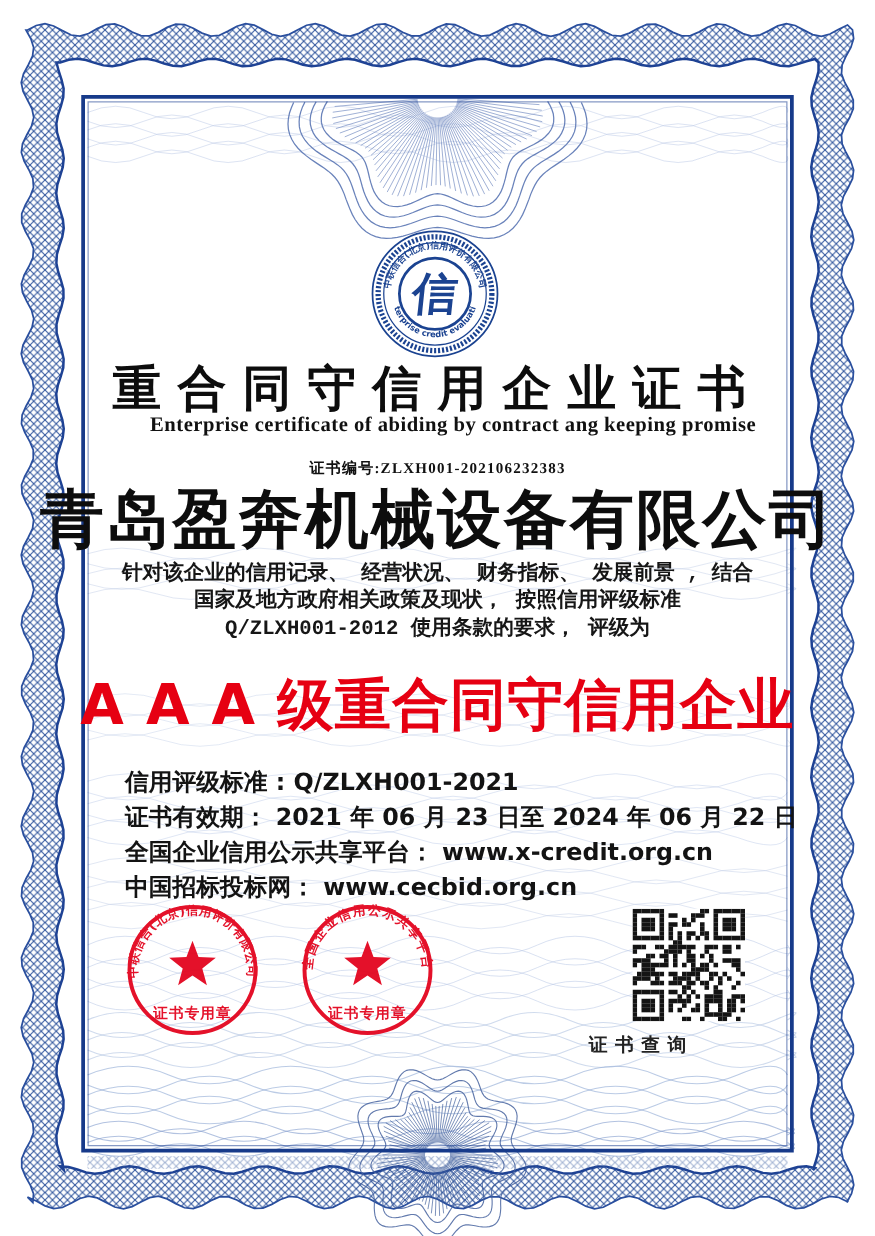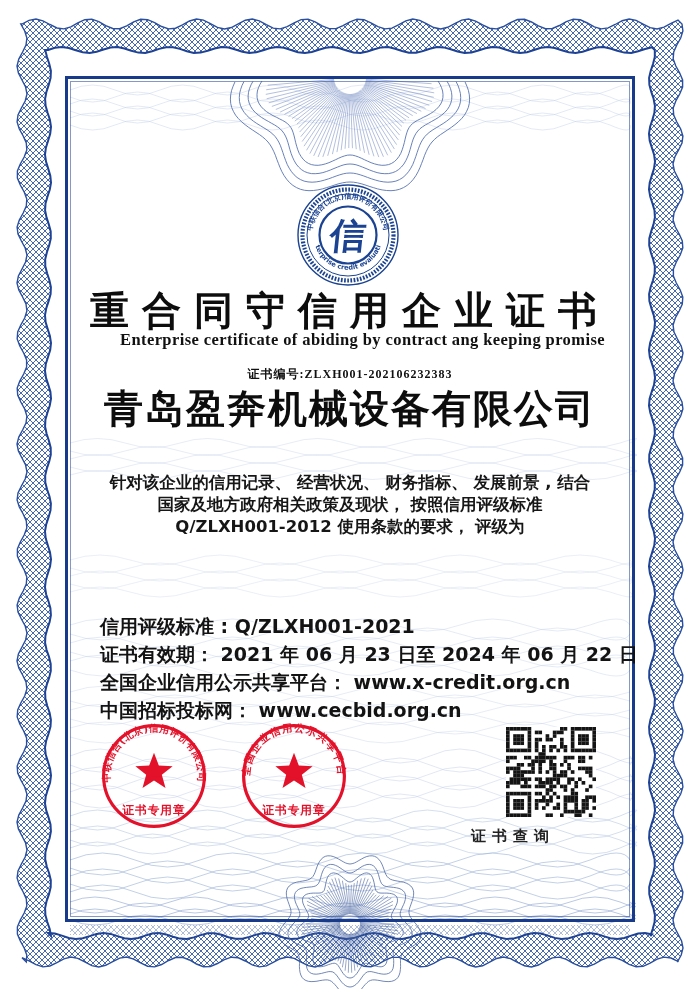--- a/index.html
+++ b/index.html
@@ -12,22 +12,22 @@
   .content{position:absolute;inset:0;z-index:3;}
   .abs{position:absolute;}
   .ctr{left:0;right:0;text-align:center;}
   .logo-wrap{top:182px;left:295px;width:106px;height:106px;}
   .title-cn{top:284px;font-size:39px;font-weight:900;color:#0d0d0d;letter-spacing:13px;
             font-family:Liberation Mono, monospace;white-space:nowrap;}
   .title-en{top:330px;font-size:16.5px;font-weight:bold;color:#111;
             font-family:"Liberation Serif","DejaVu Serif",serif;letter-spacing:.4px;padding-left:25px;}
   .cert-no{top:356px;font-size:12px;font-weight:bold;color:#111;letter-spacing:1px;
            font-family:"Liberation Serif","DejaVu Serif",serif;margin-top:10px;}
-  .company{top:382px;font-size:39px;font-weight:900;color:#0d0d0d;letter-spacing:2px;}
-  .paragraph{top:472px;font-size:16.5px;font-weight:bold;color:#161616;line-height:22px;}
+  .company{top:382px;font-size:51px;font-weight:900;color:#0d0d0d;letter-spacing:2px;}
+  .paragraph{top:448px;font-size:16.5px;font-weight:bold;color:#161616;line-height:22px;font-family:Liberation Mono, monospace;}
   .paragraph p{margin:0;}
   .rating{top:534px;font-size:45px;font-weight:900;letter-spacing:1px;white-space:nowrap;}
   .details{left:100px;top:612px;font-size:19px;font-weight:bold;color:#131313;}
   .details .row{height:28px;line-height:28px;white-space:nowrap;}
   .stamp{width:112px;height:112px;}
   .stamp0{left:98px;top:720px;}
   .stamp1{left:238px;top:720px;}
   .qr-box{left:506px;top:727px;width:90px;height:90px;background:#fff;}
   .qr-caption{left:471px;top:827px;width:160px;font-size:15px;
               font-weight:bold;color:#222;letter-spacing:6px;}
@@ -283,20 +283,21 @@
     <div class="abs ctr title-en">Enterprise certificate of abiding by contract ang keeping promise</div>
     <div class="abs ctr cert-no">证书编号:ZLXH001-202106232383</div>
     <div class="abs ctr company">青岛盈奔机械设备有限公司</div>
 
     <div class="abs ctr paragraph">
       <p>针对该企业的信用记录、 经营状况、 财务指标、 发展前景 , 结合</p>
       <p>国家及地方政府相关政策及现状， 按照信用评级标准</p>
       <p>Q/ZLXH001-2012 使用条款的要求， 评级为</p>
     </div>
 
+    <div class="abs ctr rating" style="color:#e60012;">A A A 级重合同守信用企业</div>
 
     <div class="abs details">
       <div class="row"><span>信用评级标准 :</span><span> Q/ZLXH001-2021</span></div>
       <div class="row"><span>证书有效期：</span><span> 2021 年 06 月 23 日至 2024 年 06 月 22 日</span></div>
       <div class="row"><span>全国企业信用公示共享平台：</span><span> www.x-credit.org.cn</span></div>
       <div class="row"><span>中国招标投标网：</span><span> www.cecbid.org.cn</span></div>
     </div>
 
     <div class="abs stamp stamp0">
       <svg width="112" height="112" viewBox="-60 -60 120 120" opacity="0.93">

